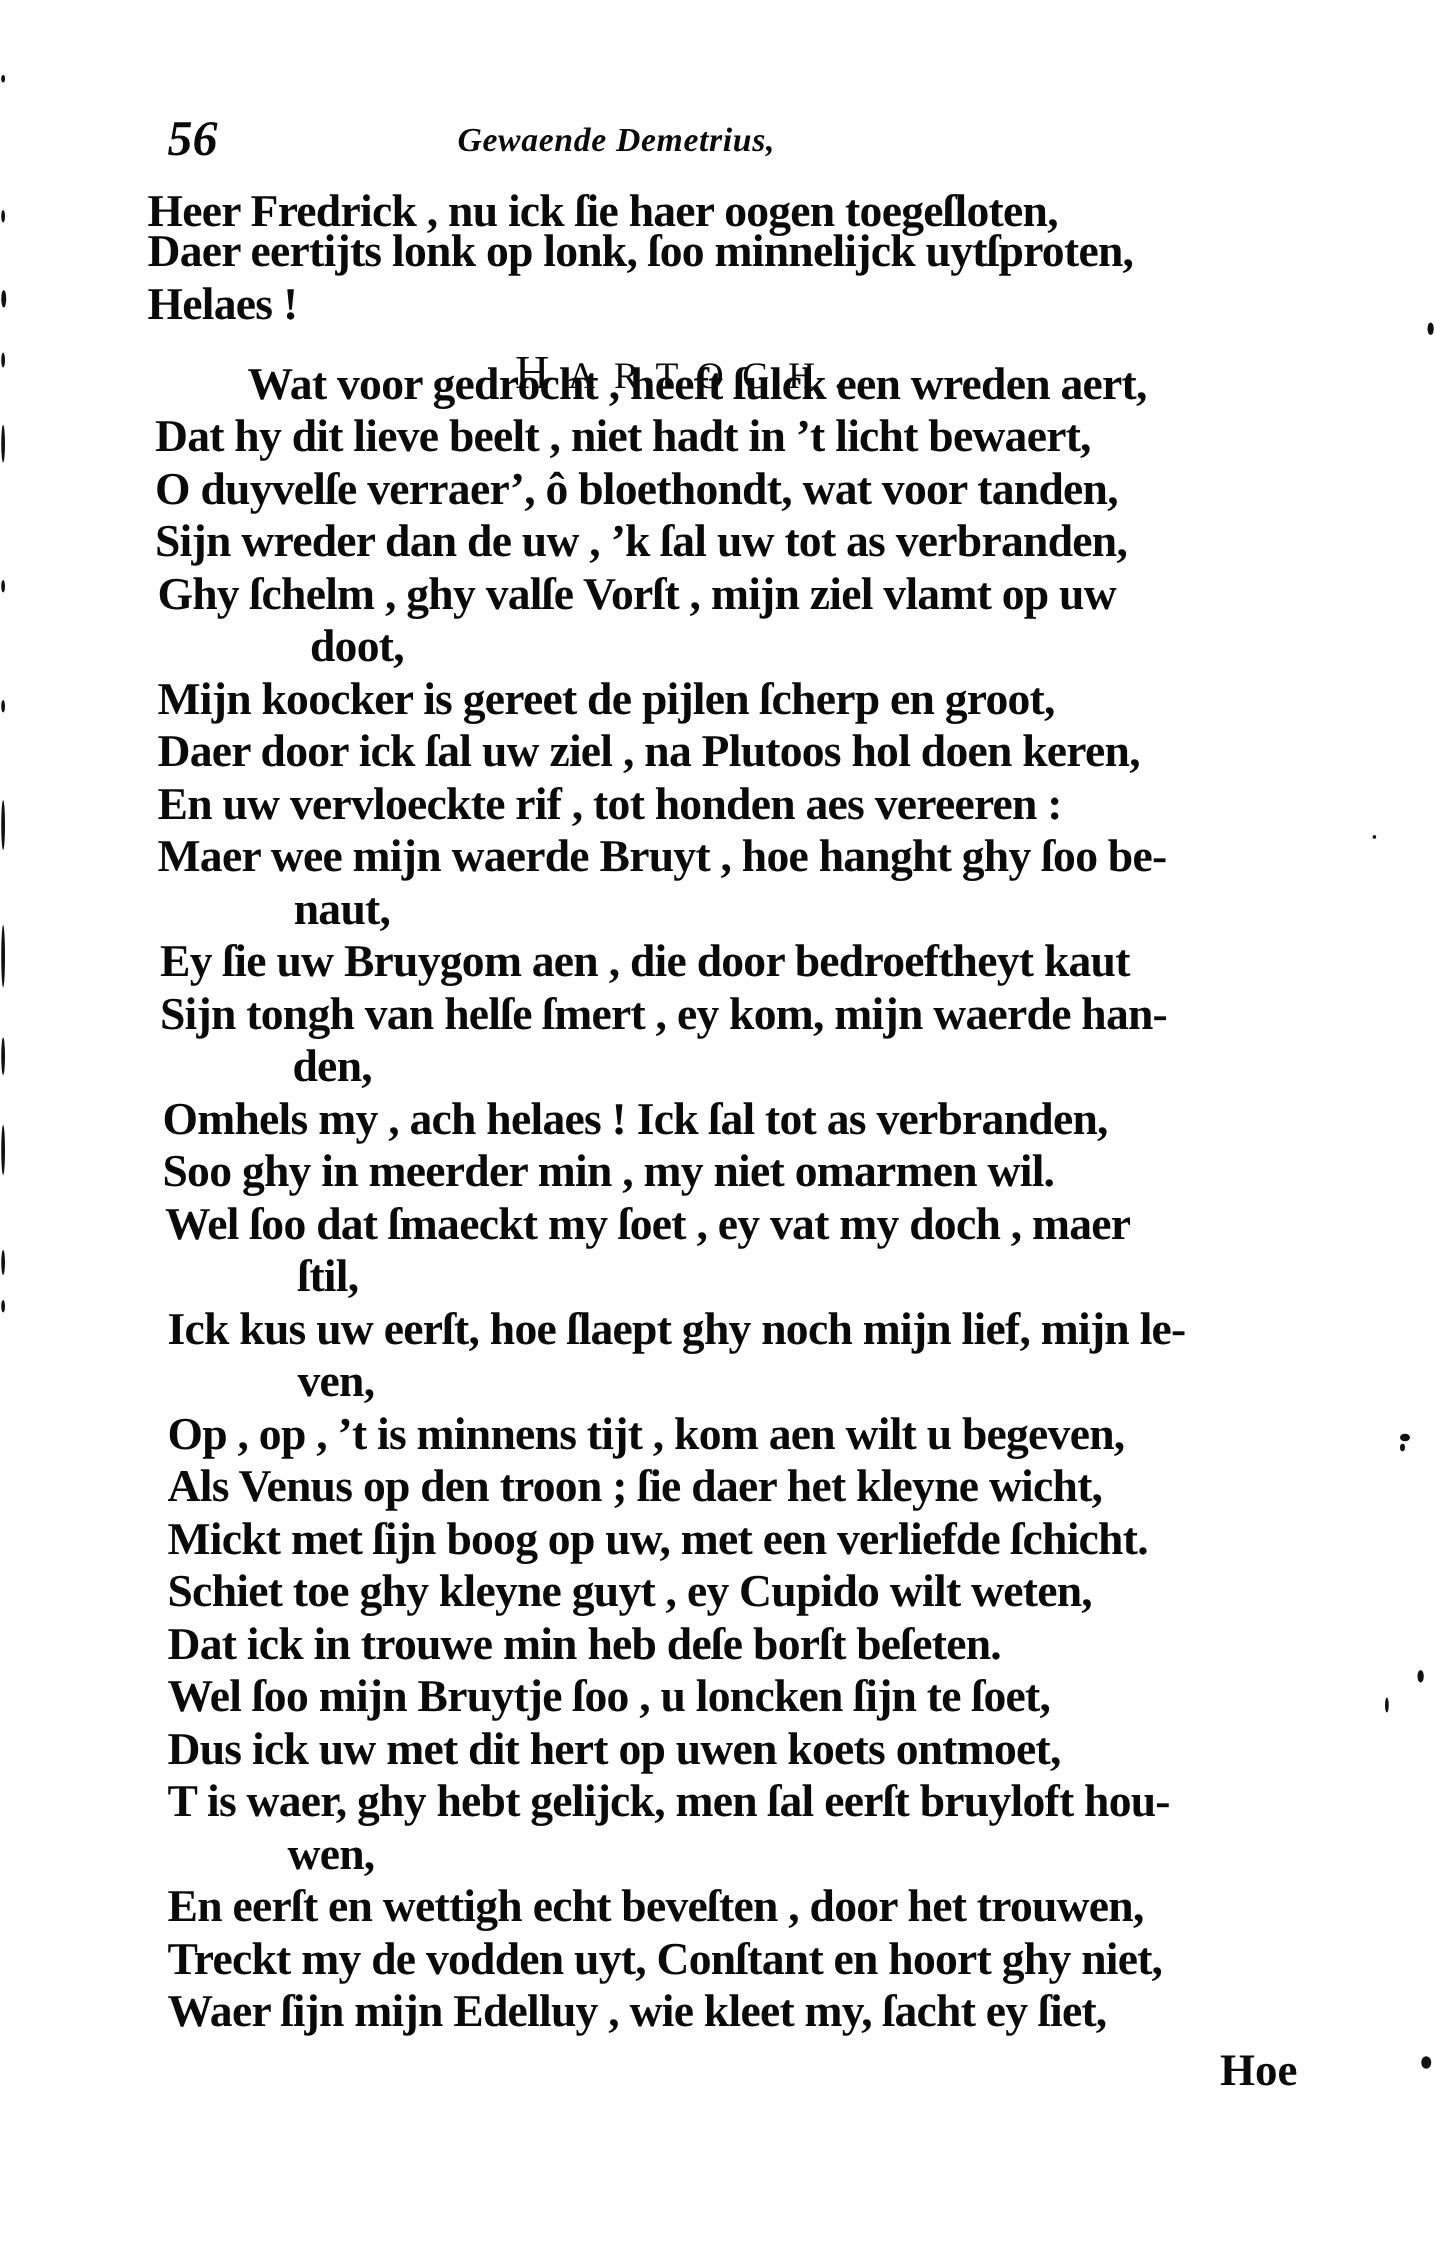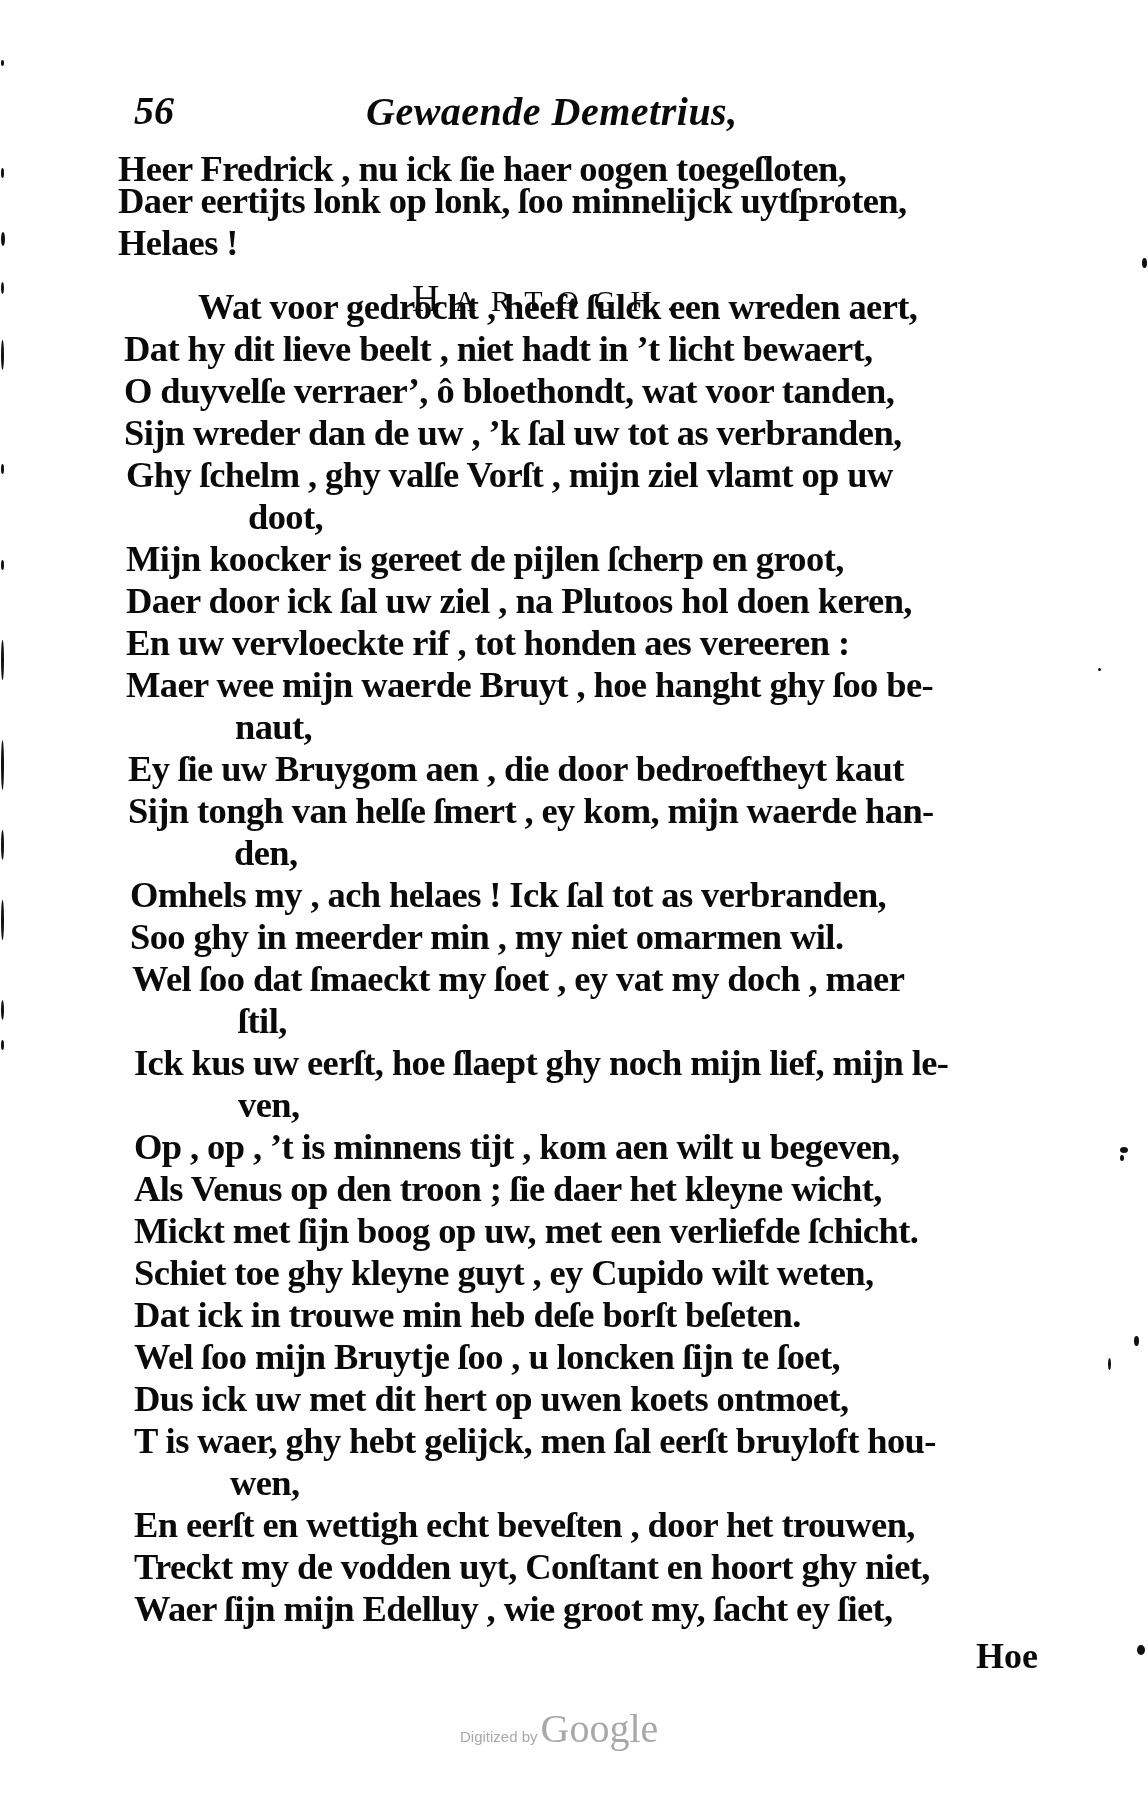--- a/index.html
+++ b/index.html
@@ -39,21 +39,21 @@
       font-size: 40px;
       line-height: 50px;
     }
     .running-title {
       position: absolute;
       left: 232px;
       top: 2px;
       font-family: "Liberation Serif", serif;
       font-style: italic;
       font-weight: bold;
-      font-size: 40px;
+      font-size: 27px;
       line-height: 48px;
       letter-spacing: 0.5px;
     }
     .verse {
       position: absolute;
       left: 0;
       font-family: "Liberation Serif", serif;
       font-weight: bold;
       font-size: 36.5px;
       line-height: 42px;
@@ -152,28 +152,25 @@
     <div class="verse" style="top:1168px; left:134px;">Als Venus op den troon ; ſie daer het kleyne wicht,</div>
     <div class="verse" style="top:1210px; left:134px;">Mickt met ſijn boog op uw, met een verliefde ſchicht.</div>
     <div class="verse" style="top:1252px; left:134px;">Schiet toe ghy kleyne guyt , ey Cupido wilt weten,</div>
     <div class="verse" style="top:1294px; left:134px;">Dat ick in trouwe min  heb deſe borſt beſeten.</div>
     <div class="verse" style="top:1336px; left:134px;">Wel ſoo mijn Bruytje ſoo , u loncken ſijn te ſoet,</div>
     <div class="verse" style="top:1378px; left:134px;">Dus ick uw met dit hert  op uwen koets ontmoet,</div>
     <div class="verse" style="top:1420px; left:134px;">T is waer, ghy hebt gelijck, men ſal eerſt bruyloft hou-</div>
     <div class="verse" style="top:1462px; left:230px;">wen,</div>
     <div class="verse" style="top:1504px; left:134px;">En eerſt en  wettigh echt beveſten , door het trouwen,</div>
     <div class="verse" style="top:1546px; left:134px;">Treckt my de vodden uyt, Conſtant en hoort ghy niet,</div>
-    <div class="verse" style="top:1588px; left:134px;">Waer ſijn mijn Edelluy , wie groot my, ſacht ey ſiet,</div>
+    <div class="verse" style="top:1588px; left:134px;">Waer ſijn mijn Edelluy , wie kleet my, ſacht ey ſiet,</div>
   </div>
 
   <div class="catchword">Hoe</div>
 
-  <div class="watermark">
-    <span class="small">Digitized by</span><span class="brand">Google</span>
-  </div>
 
   <div>
     <div class="speck" style="left:1px; top:60px; width:3px; height:6px;"></div>
     <div class="speck" style="left:1px; top:168px; width:3px; height:10px;"></div>
     <div class="speck" style="left:1px; top:232px; width:4px; height:14px;"></div>
     <div class="speck" style="left:1px; top:282px; width:3px; height:12px;"></div>
     <div class="speck" style="left:1px; top:340px; width:3px; height:30px;"></div>
     <div class="speck" style="left:1px; top:464px; width:3px; height:10px;"></div>
     <div class="speck" style="left:1px; top:560px; width:3px; height:10px;"></div>
     <div class="speck" style="left:1px; top:640px; width:3px; height:40px;"></div>

